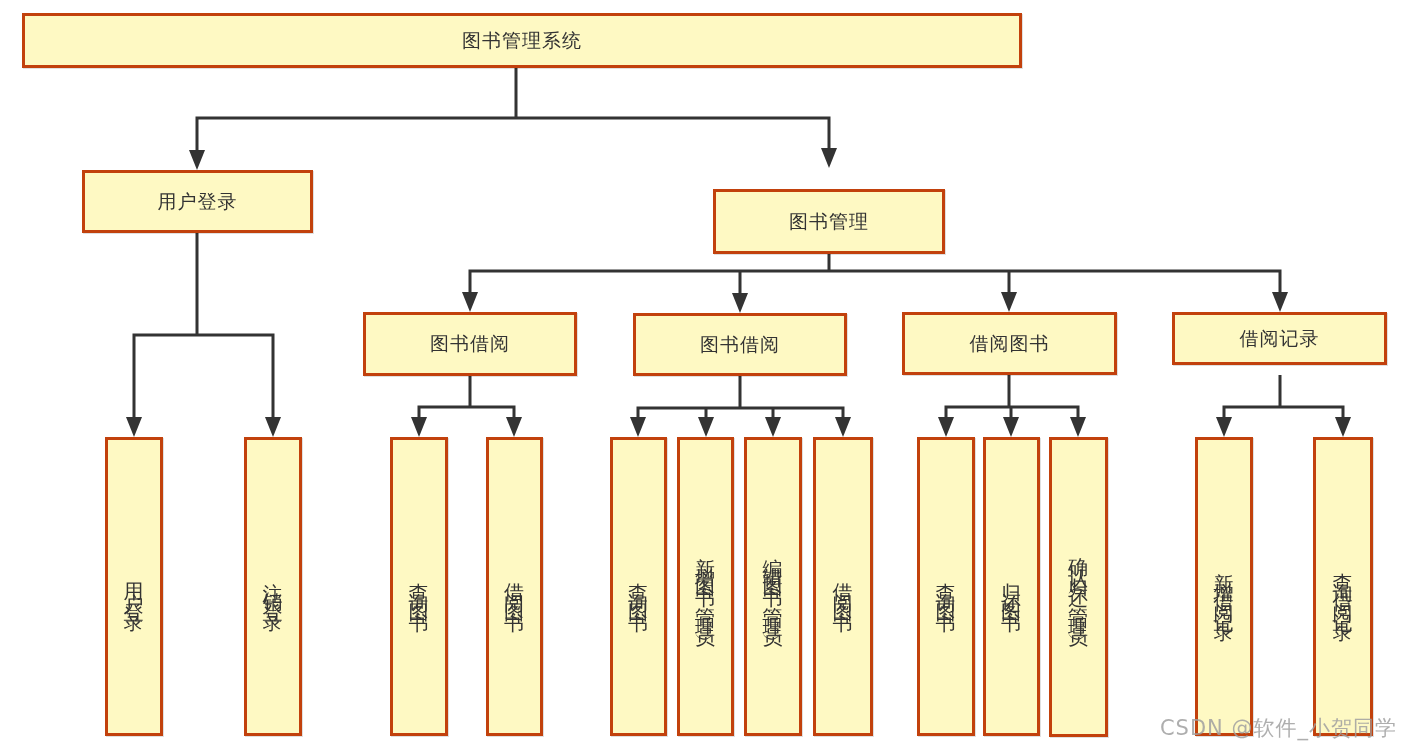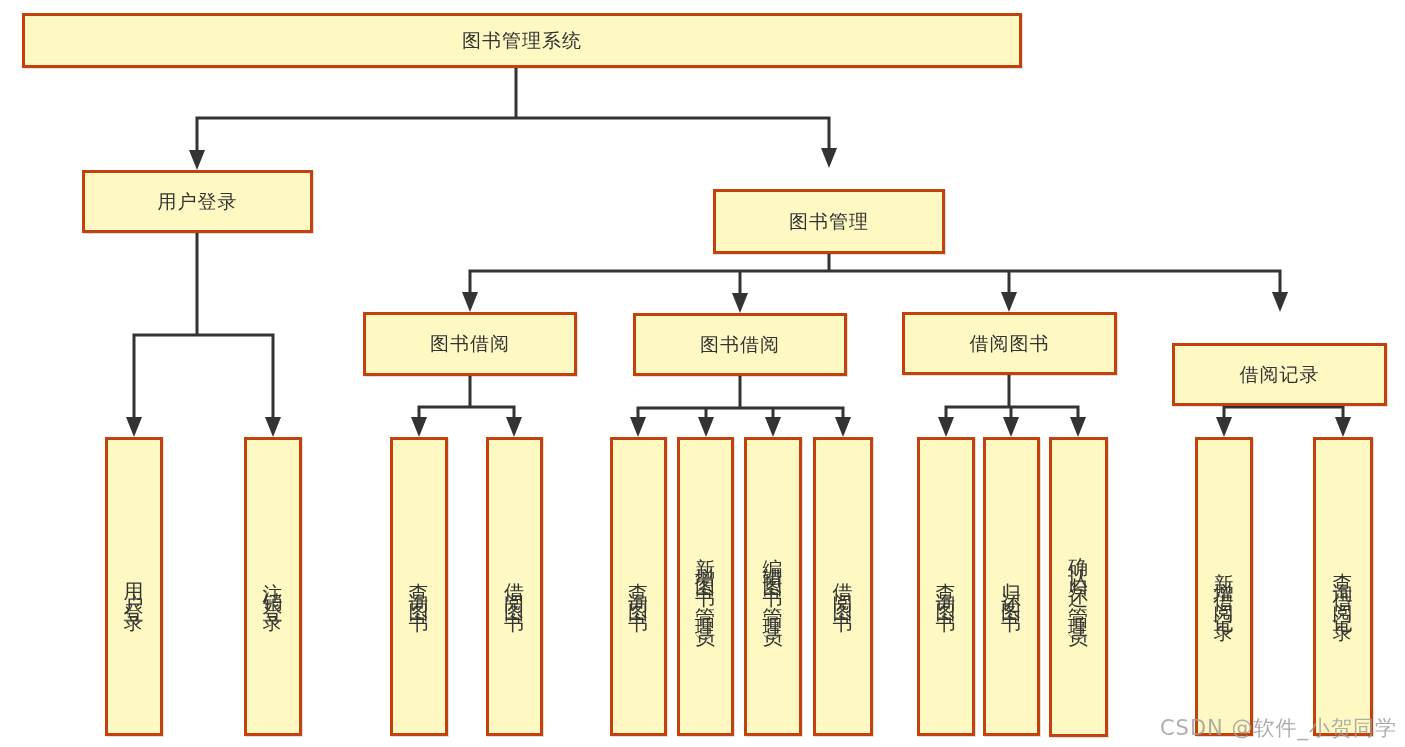--- a/index.html
+++ b/index.html
@@ -99,21 +99,21 @@
   </svg>
 
   <div class="node h-node" style="left:22px; top:13px; width:1000px; height:55px;">图书管理系统</div>
 
   <div class="node h-node" style="left:82px; top:170px; width:231px; height:63px;">用户登录</div>
   <div class="node h-node" style="left:713px; top:168px; width:232px; height:65px;margin-top:21px;">图书管理</div>
 
   <div class="node h-node" style="left:363px; top:312px; width:214px; height:64px;">图书借阅</div>
   <div class="node h-node" style="left:633px; top:313px; width:214px; height:63px;">图书借阅</div>
   <div class="node h-node" style="left:902px; top:312px; width:215px; height:63px;">借阅图书</div>
-  <div class="node h-node" style="left:1172px; top:312px; width:215px; height:63px;margin-top:31px;">借阅记录</div>
+  <div class="node h-node" style="left:1172px; top:312px; width:215px; height:53px;">借阅记录</div>
 
   <div class="node v-node" style="left:105px; top:437px; width:58px; height:299px;">用户登录</div>
   <div class="node v-node" style="left:244px; top:437px; width:58px; height:299px;">注销登录</div>
 
   <div class="node v-node" style="left:390px; top:437px; width:58px; height:299px;">查询图书</div>
   <div class="node v-node" style="left:486px; top:437px; width:57px; height:299px;">借阅图书</div>
 
   <div class="node v-node" style="left:610px; top:437px; width:57px; height:299px;">查询图书</div>
   <div class="node v-node" style="left:677px; top:437px; width:57px; height:299px;">新增图书（管理员）</div>
   <div class="node v-node" style="left:744px; top:437px; width:58px; height:299px;">编辑图书（管理员）</div>

